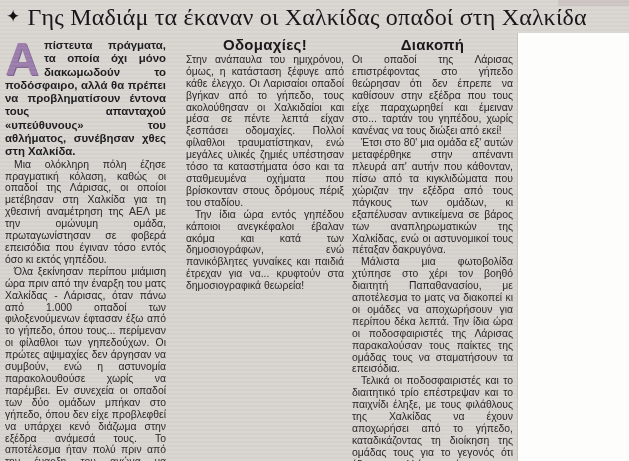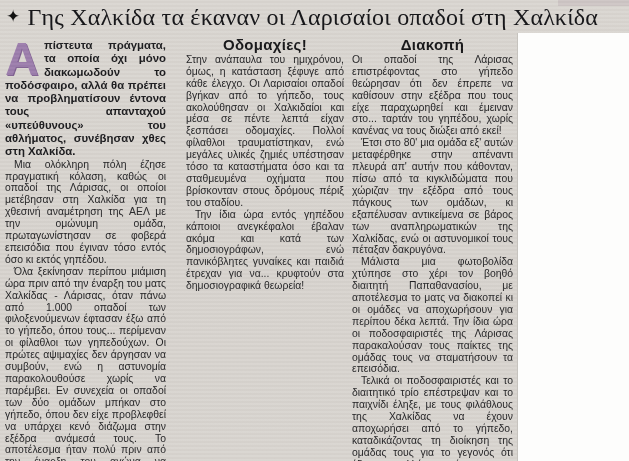--- a/index.html
+++ b/index.html
@@ -59,21 +59,21 @@
 </head>
 <body>
 
 <div class="clip">
 
   <div class="corner-strip"></div>
   <div class="white-margin"></div>
 
   <div class="headline">
     <span class="star">✦</span>
-    <span>Γης Χαλκίδα τα έκαναν οι Λαρισαίοι οπαδοί στη Χαλκίδα</span>
+    <span>Γης Μαδιάμ τα έκαναν οι Χαλκίδας οπαδοί στη Χαλκίδα</span>
   </div>
 
   <div class="col col-1">
     <p class="intro"><span class="dropcap">Α</span><span>πίστευτα πράγματα, τα οποία όχι μόνο διακωμωδούν το ποδόσφαιρο, αλλά θα πρέπει να προβληματίσουν έντονα τους απανταχού «υπεύθυνους» του αθλήματος, συνέβησαν χθες στη Χαλκίδα.</span></p>
     <p>Μια ολόκληρη πόλη έζησε πραγματική κόλαση, καθώς οι οπαδοί της Λάρισας, οι οποίοι μετέβησαν στη Χαλκίδα για τη χθεσινή αναμέτρηση της ΑΕΛ με την ομώνυμη ομάδα, πρωταγωνίστησαν σε φοβερά επεισόδια που έγιναν τόσο εντός όσο κι εκτός γηπέδου.</p>
     <p>Όλα ξεκίνησαν περίπου μιάμιση ώρα πριν από την έναρξη του ματς Χαλκίδας - Λάρισας, όταν πάνω από 1.000 οπαδοί των φιλοξενούμενων έφτασαν έξω από το γήπεδο, όπου τους... περίμεναν οι φίλαθλοι των γηπεδούχων. Οι πρώτες αψιμαχίες δεν άργησαν να συμβούν, ενώ η αστυνομία παρακολουθούσε χωρίς να παρέμβει. Εν συνεχεία οι οπαδοί των δύο ομάδων μπήκαν στο γήπεδο, όπου δεν είχε προβλεφθεί να υπάρχει κενό διάζωμα στην εξέδρα ανάμεσά τους. Το αποτέλεσμα ήταν πολύ πριν από την έναρξη του αγώνα να υπάρχουν διαμάχες και διαπληκτισμοί, ενώ οι λιγοστοί αστυνομικοί απλά... κοιτούσαν!</p>
   </div>
 
   <div class="col col-2">
     <h2 class="sec-header">Οδομαχίες!</h2>

